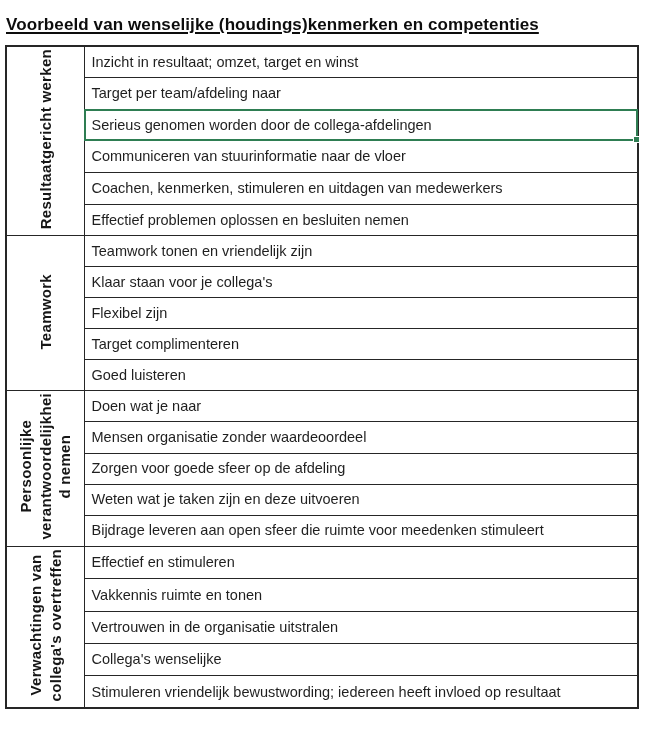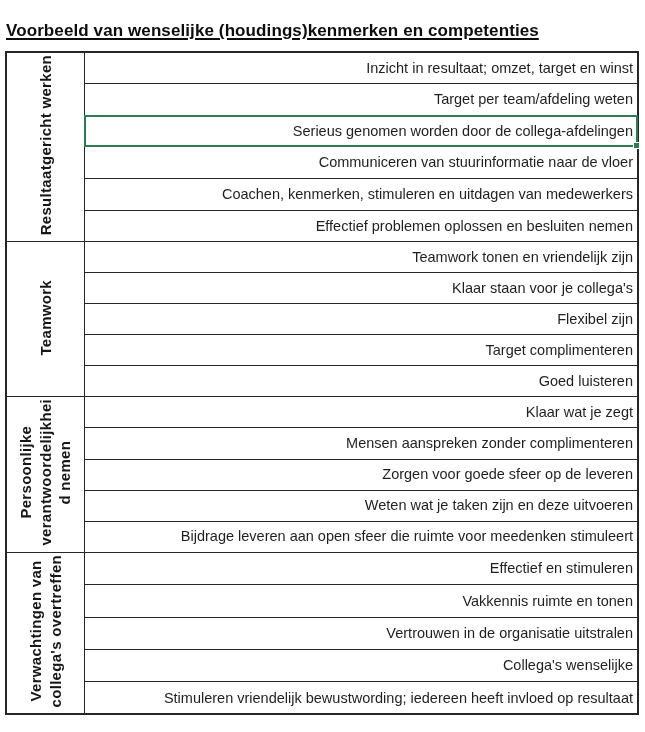--- a/index.html
+++ b/index.html
@@ -17,21 +17,21 @@
     width: 645px;
     height: 732px;
     font-family: "Liberation Sans", "DejaVu Sans", sans-serif;
     color: var(--text-color);
     overflow: hidden;
   }
   .page {
     position: relative;
     width: 542px;
     height: 732px;
-    padding: 20px 0 0 5px;
+    padding: 14px 0 0 5px;
   }
   h1.title {
     margin: 0 0 9px 1px;
     font-size: 17px;
     line-height: 22px;
     font-weight: bold;
     color: #0d0d0d;
     text-decoration: underline;
     text-decoration-thickness: 2px;
     text-underline-offset: 2px;
@@ -70,21 +70,20 @@
   }
   td.item-cell {
     height: 31px;
     padding: 0 4px 0 7px;
     font-size: 14.5px;
     line-height: 1.15;
     white-space: nowrap;
     overflow: visible;
     position: relative;
     color: var(--text-color);
-    text-align: right;
   }
   td.item-cell.selected .sel-border {
     position: absolute;
     left: -1px;
     top: -1px;
     right: -1px;
     bottom: -1px;
     border: 2px solid var(--sel-color);
     pointer-events: none;
     z-index: 2;
@@ -105,21 +104,21 @@
 
 <div class="page">
   <h1 class="title">Voorbeeld van wenselijke (houdings)kenmerken en competenties</h1>
   <table class="comp-table">
     <tbody id="table-body">
         <tr>
           <th class="cat-cell" rowspan="6"><span class="vtext">Resultaatgericht werken</span></th>
           <td class="item-cell">Inzicht in resultaat; omzet, target en winst</td>
         </tr>
         <tr>
-          <td class="item-cell">Target per team/afdeling weten</td>
+          <td class="item-cell">Target per team/afdeling naar</td>
         </tr>
         <tr>
           <td class="item-cell selected">Serieus genomen worden door de collega-afdelingen<div class="sel-border">
               <div class="fill-handle"></div>
             </div></td>
         </tr>
         <tr>
           <td class="item-cell">Communiceren van stuurinformatie naar de vloer</td>
         </tr>
         <tr>
@@ -141,27 +140,27 @@
         <tr>
           <td class="item-cell">Target complimenteren</td>
         </tr>
         <tr>
           <td class="item-cell">Goed luisteren</td>
         </tr>
         <tr>
           <th class="cat-cell" rowspan="5"><span class="vtext">Persoonlijke
 verantwoordelijkhei
 d nemen</span></th>
-          <td class="item-cell">Klaar wat je zegt</td>
+          <td class="item-cell">Doen wat je naar</td>
         </tr>
         <tr>
-          <td class="item-cell">Mensen aanspreken zonder complimenteren</td>
+          <td class="item-cell">Mensen organisatie zonder waardeoordeel</td>
         </tr>
         <tr>
-          <td class="item-cell">Zorgen voor goede sfeer op de leveren</td>
+          <td class="item-cell">Zorgen voor goede sfeer op de afdeling</td>
         </tr>
         <tr>
           <td class="item-cell">Weten wat je taken zijn en deze uitvoeren</td>
         </tr>
         <tr>
           <td class="item-cell">Bijdrage leveren aan open sfeer die ruimte voor meedenken stimuleert</td>
         </tr>
         <tr>
           <th class="cat-cell" rowspan="5"><span class="vtext">Verwachtingen van
 collega's overtreffen</span></th>

